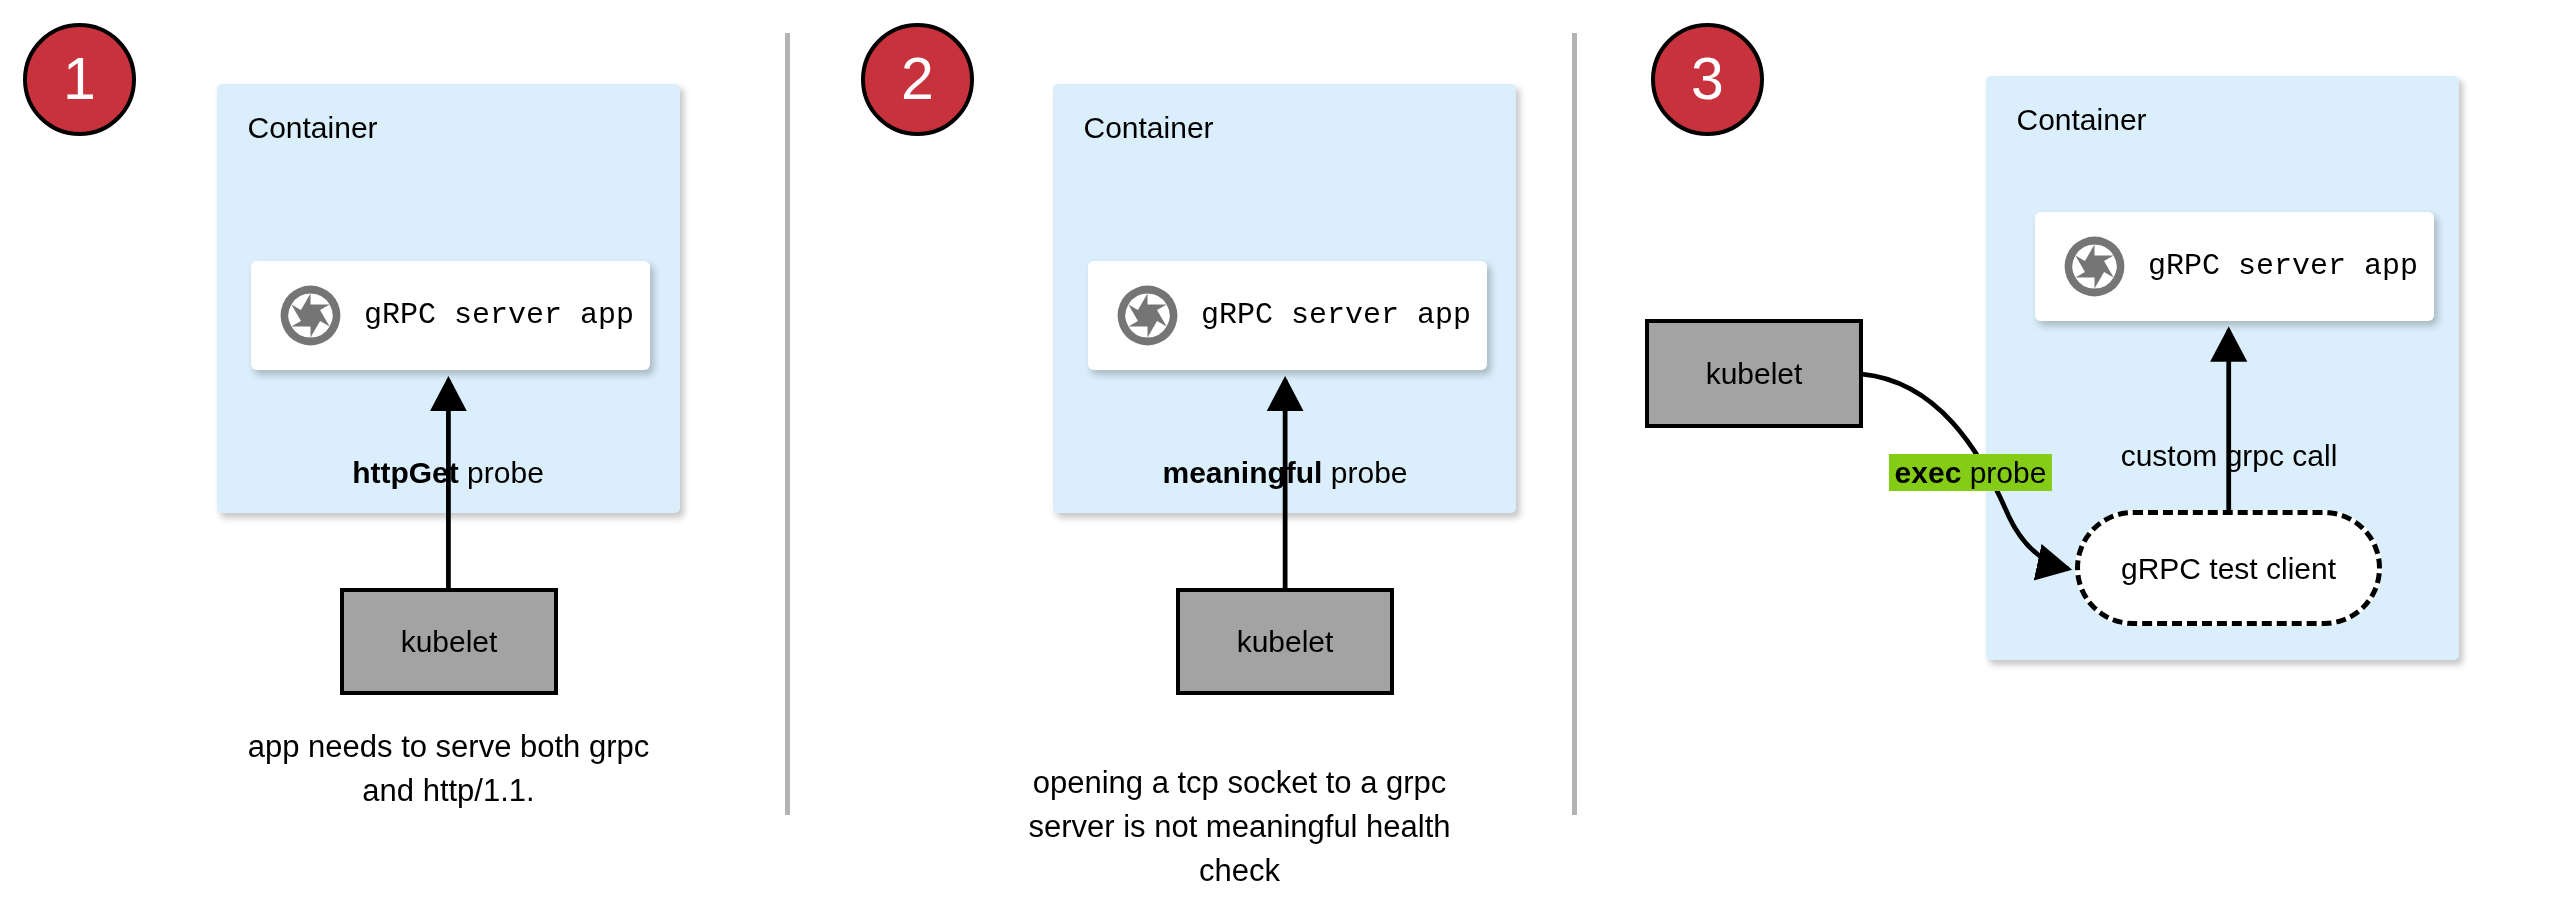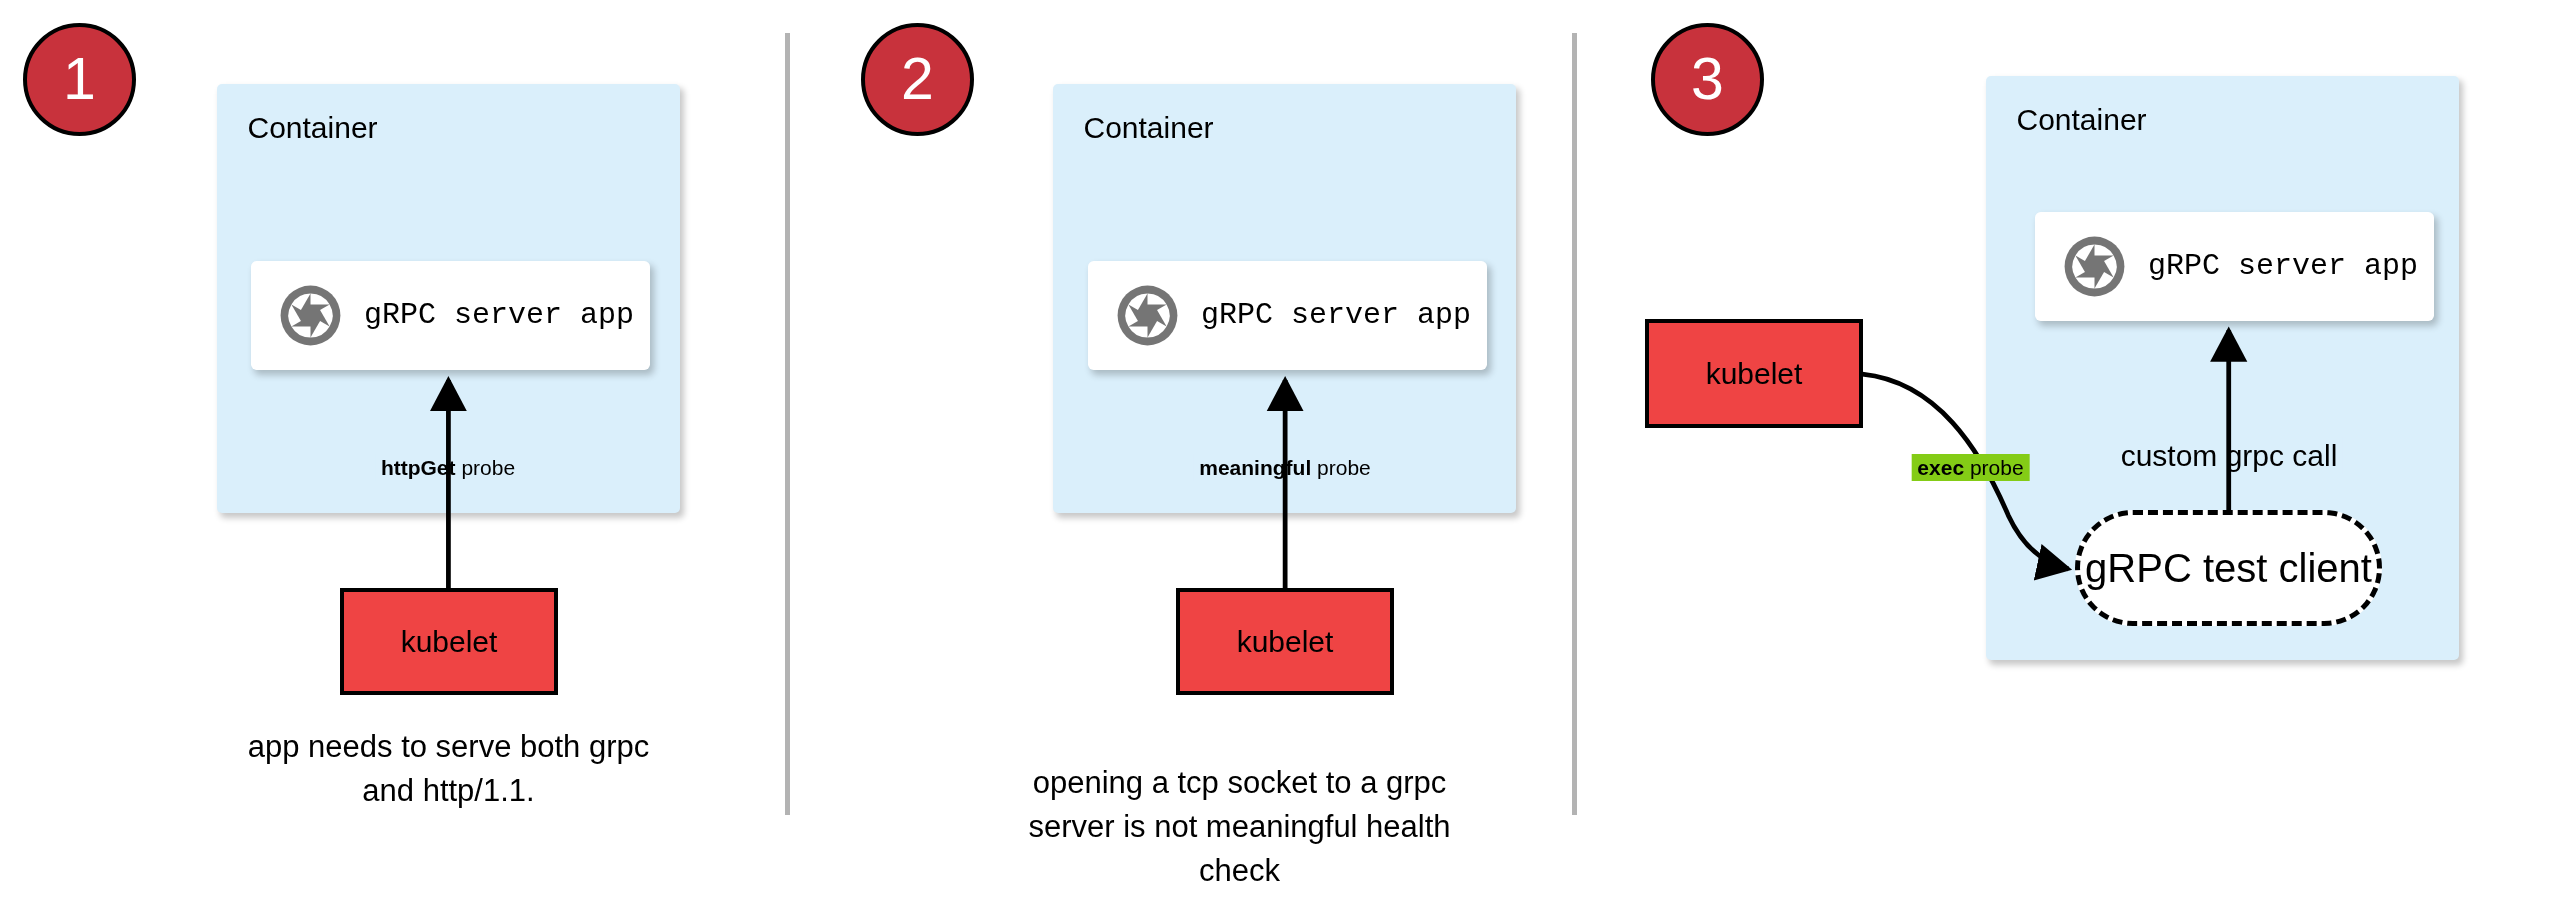--- a/index.html
+++ b/index.html
@@ -87,21 +87,21 @@
     font-size: 30px;
     line-height: 1.1;
     margin-left: 21px;
     white-space: nowrap;
     font-family: Liberation Mono, monospace;
   }
 
   
   .kubelet-box {
     position: absolute;
-    background: #ef4444;
+    background: #a3a3a3;
     border: 4.8px solid #000000;
     box-sizing: border-box;
     display: flex;
     align-items: center;
     justify-content: center;
   }
   .kubelet-box .kubelet-label {
     font-size: 30px;
     line-height: 1.1;
     white-space: nowrap;
@@ -112,39 +112,39 @@
     position: absolute;
     background: #ffffff;
     border: 5.7px dashed #000000;
     border-radius: 59px;
     box-sizing: border-box;
     display: flex;
     align-items: center;
     justify-content: center;
   }
   .dashed-box .dashed-label {
-    font-size: 40px;
+    font-size: 30px;
     line-height: 1.1;
     white-space: nowrap;
   }
 
   
   .arrow-layer {
     position: absolute;
     left: 0;
     top: 0;
     width: 2576px;
     height: 923px;
     pointer-events: none;
   }
 
   
   .probe-label {
     position: absolute;
-    font-size: 21px;
+    font-size: 30px;
     line-height: 1.1;
     white-space: nowrap;
     background: transparent;
     transform: translateX(-50%);
   }
   .probe-label .kw { font-weight: bold; }
   .probe-label .shade {
     
     padding: 1.9px 5.7px;
   }

